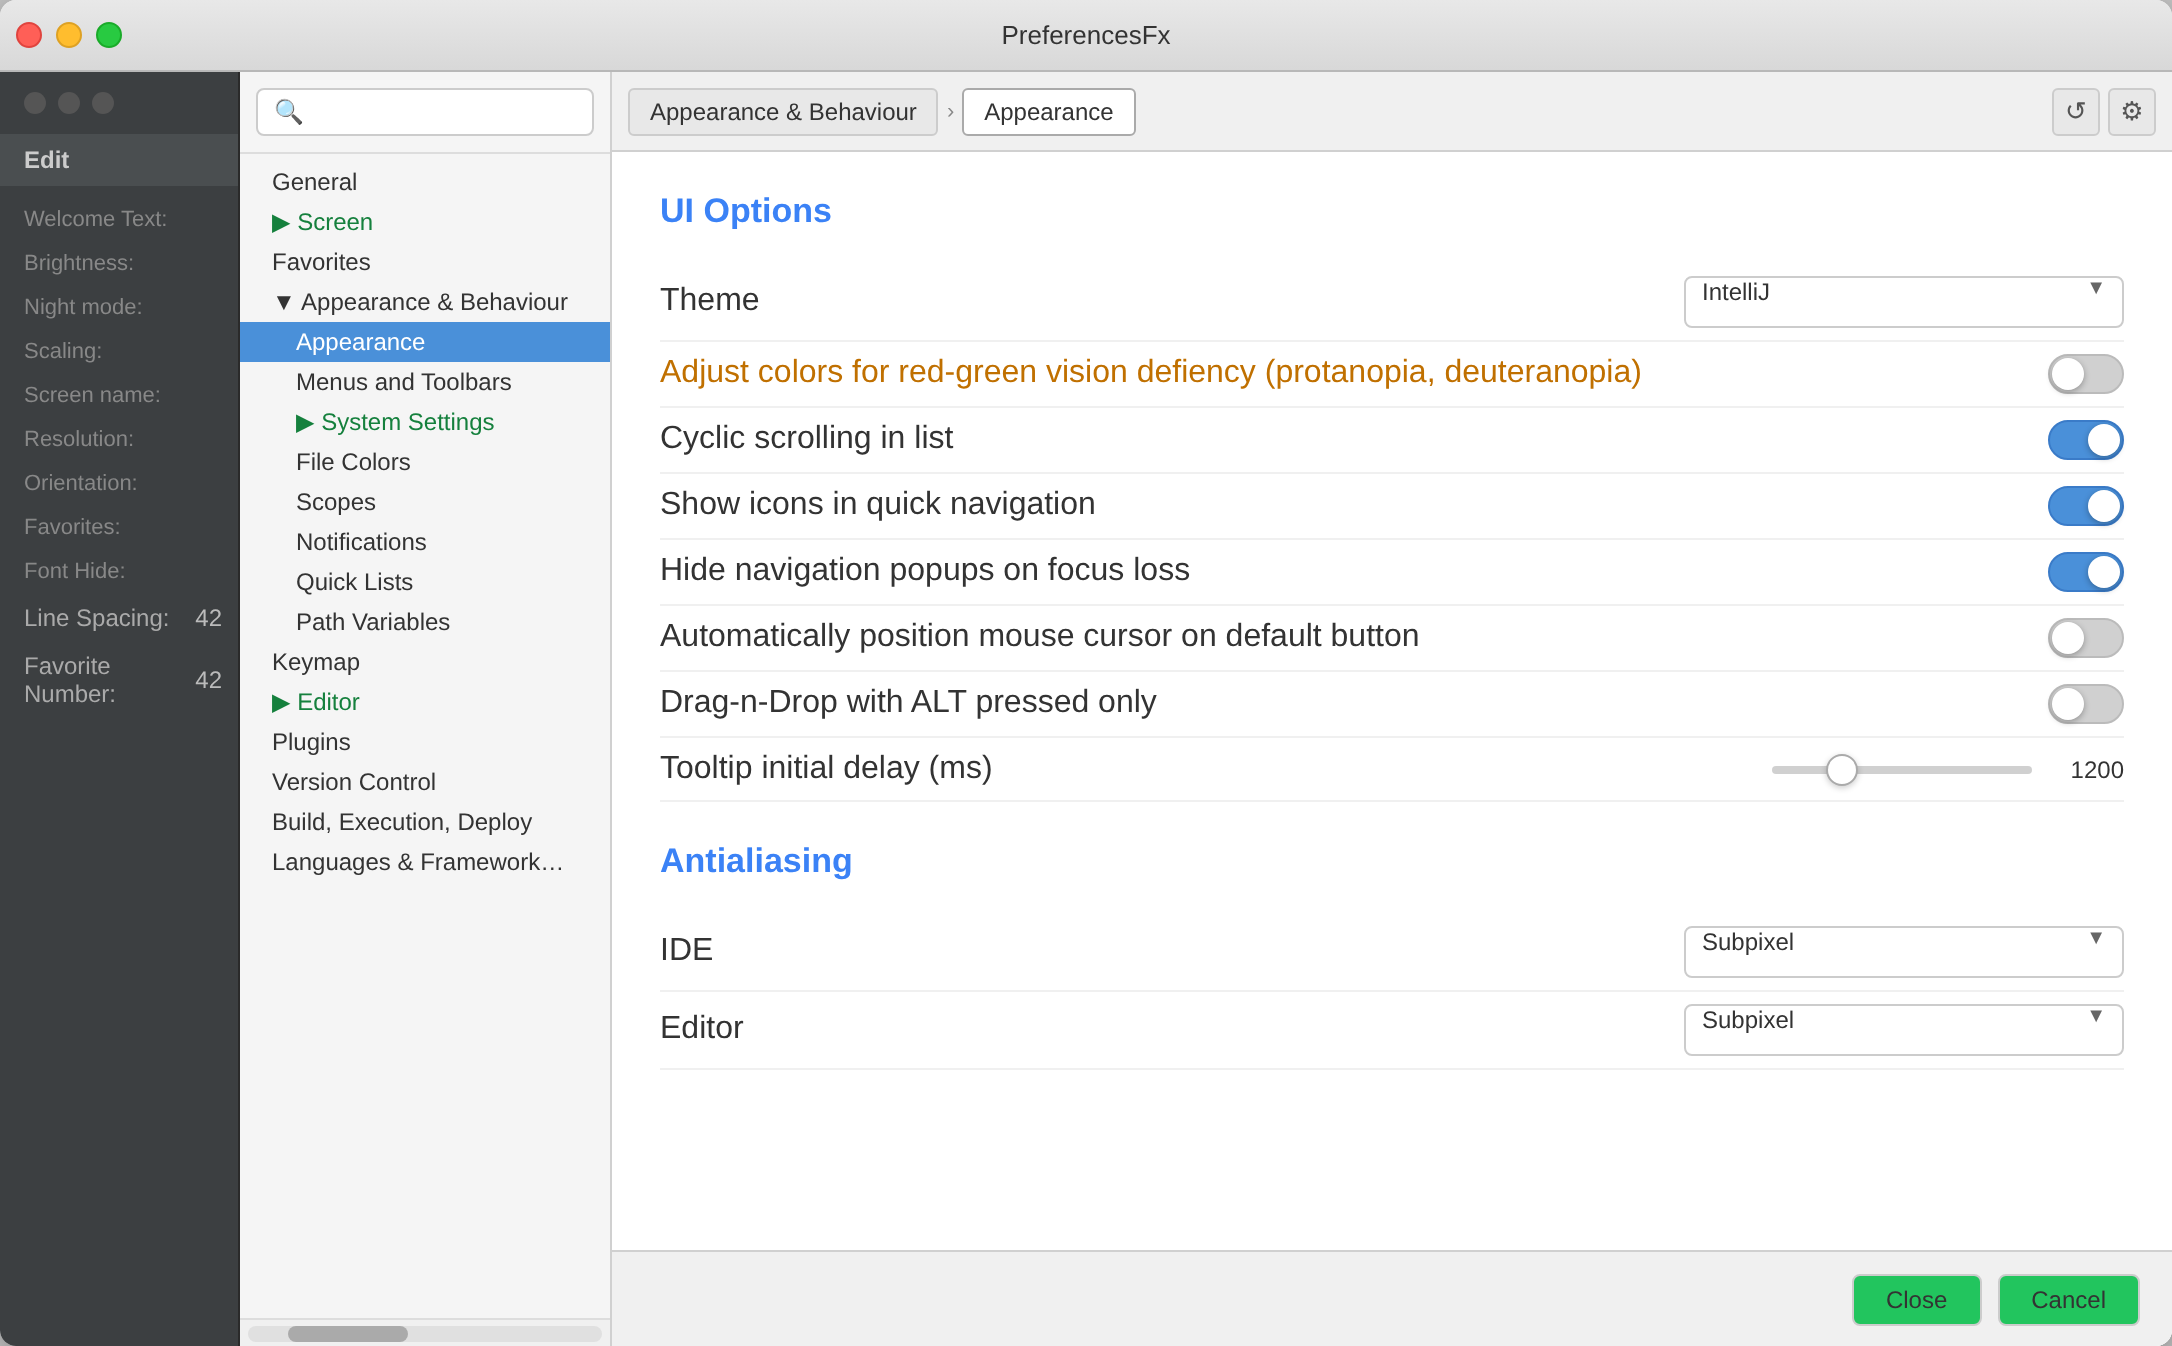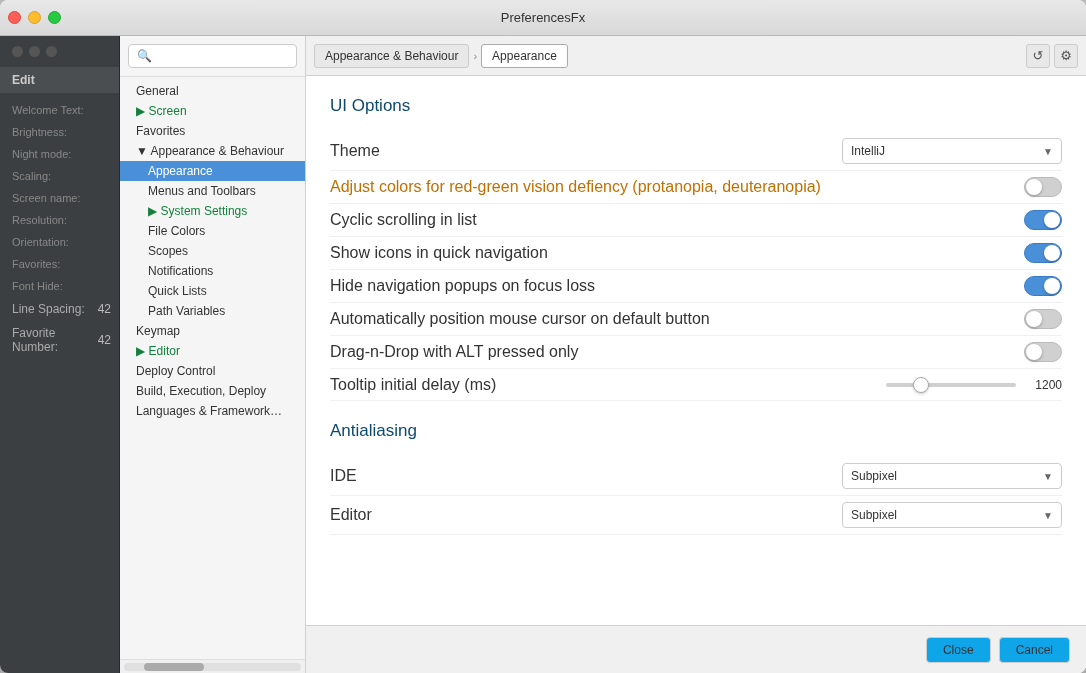--- a/index.html
+++ b/index.html
@@ -222,22 +222,22 @@
     .content-scroll {
       flex: 1;
       overflow-y: auto;
       padding: 20px 24px;
       position: relative;
     }
 
     
     .section-title {
       font-size: 17px;
-      font-weight: 400;
-      color: #0c4a6e;
+      font-weight: 700;
+      color: #3b82f6;
       margin-bottom: 16px;
     }
 
     
     .option-row {
       display: flex;
       align-items: center;
       padding: 6px 0;
       border-bottom: 1px solid #f0f0f0;
       min-height: 32px;
@@ -279,21 +279,20 @@
     .toggle.on .toggle-thumb { left: 19px; }
 
     
     .dropdown {
       width: 220px;
       height: 26px;
       background: white;
       border: 1px solid #ccc;
       border-radius: 4px;
       display: flex;
-      align-items: center;
       padding: 0 8px;
       cursor: pointer;
       font-size: 12px;
       color: #333;
       flex-shrink: 0;
     }
     .dropdown-arrow {
       margin-left: auto;
       font-size: 10px;
       color: #666;
@@ -347,21 +346,21 @@
       justify-content: flex-end;
       padding: 0 16px;
       gap: 8px;
     }
     .btn {
       padding: 5px 16px;
       font-size: 12px;
       border-radius: 4px;
       cursor: pointer;
       border: 1px solid #ccc;
-      background: #0ea5e9;
+      background: #22c55e;
       color: #333;
     }
 
     
     .content-scroll::-webkit-scrollbar { width: 10px; }
     .content-scroll::-webkit-scrollbar-track { background: #f0f0f0; }
     .content-scroll::-webkit-scrollbar-thumb { background: #ccc; border-radius: 5px; }
   </style>
 </head>
 <body>
@@ -419,21 +418,22 @@
         <div class="tree-item indent1 selected">Appearance</div>
         <div class="tree-item indent1">Menus and Toolbars</div>
         <div class="tree-item indent1 blue-text">▶ System Settings</div>
         <div class="tree-item indent1">File Colors</div>
         <div class="tree-item indent1">Scopes</div>
         <div class="tree-item indent1">Notifications</div>
         <div class="tree-item indent1">Quick Lists</div>
         <div class="tree-item indent1">Path Variables</div>
         <div class="tree-item">Keymap</div>
         <div class="tree-item blue-text">▶ Editor</div>
-        <div class="tree-item">Deploy Control</div>
+        <div class="tree-item">Plugins</div>
+        <div class="tree-item">Version Control</div>
         <div class="tree-item">Build, Execution, Deploy</div>
         <div class="tree-item">Languages &amp; Framework…</div>
       </div>
       <div class="sidebar-scrollbar-x">
         <div class="scrollbar-track">
           <div class="scrollbar-thumb"></div>
         </div>
       </div>
     </div>
 

